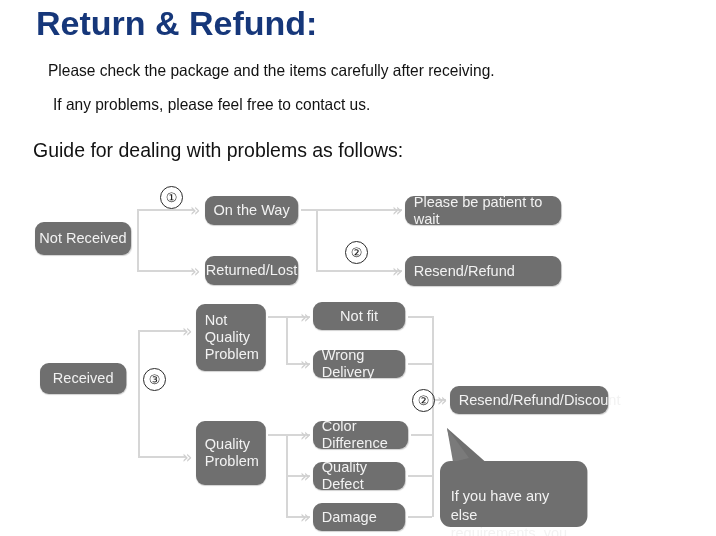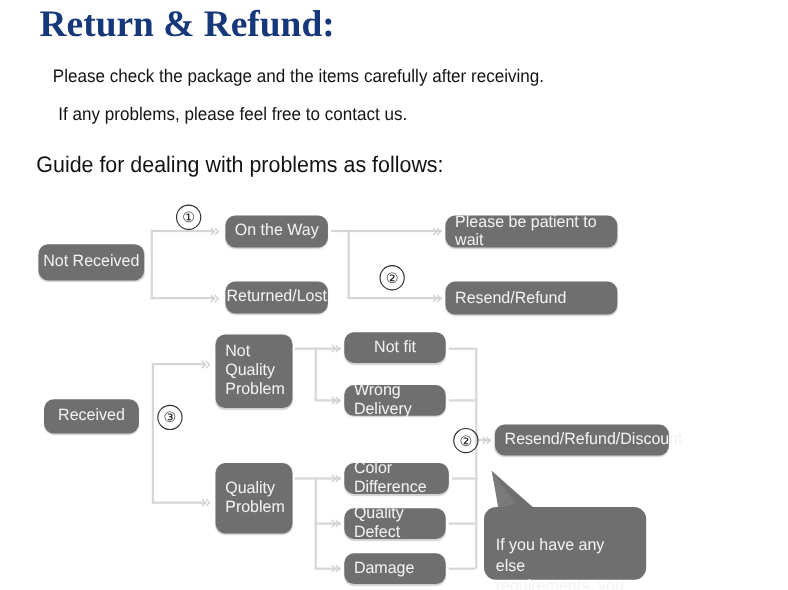--- a/index.html
+++ b/index.html
@@ -5,21 +5,21 @@
   html,body{margin:0;padding:0;background:#ffffff;}
   body{width:716px;height:536px;position:relative;overflow:hidden;
        font-family:"Liberation Sans","DejaVu Sans",sans-serif;
        -webkit-font-smoothing:antialiased;}
 
   #root{position:absolute;left:0;top:0;width:716px;height:536px;}
 
   
   .title{
     position:absolute;left:36px;top:4px;
-    font-family:Liberation Serif, serif;
+    font-family:Liberation Sans, sans-serif;
     font-weight:bold;font-size:34px;color:#16377a;letter-spacing:0px;
     white-space:nowrap;
     text-align:right;
   }
   .subline{
     position:absolute;
     font-family:"Liberation Sans","DejaVu Sans",sans-serif;
     font-size:16.5px;color:#121212;white-space:nowrap;
     transform:scaleX(.94);transform-origin:left center;
   }

